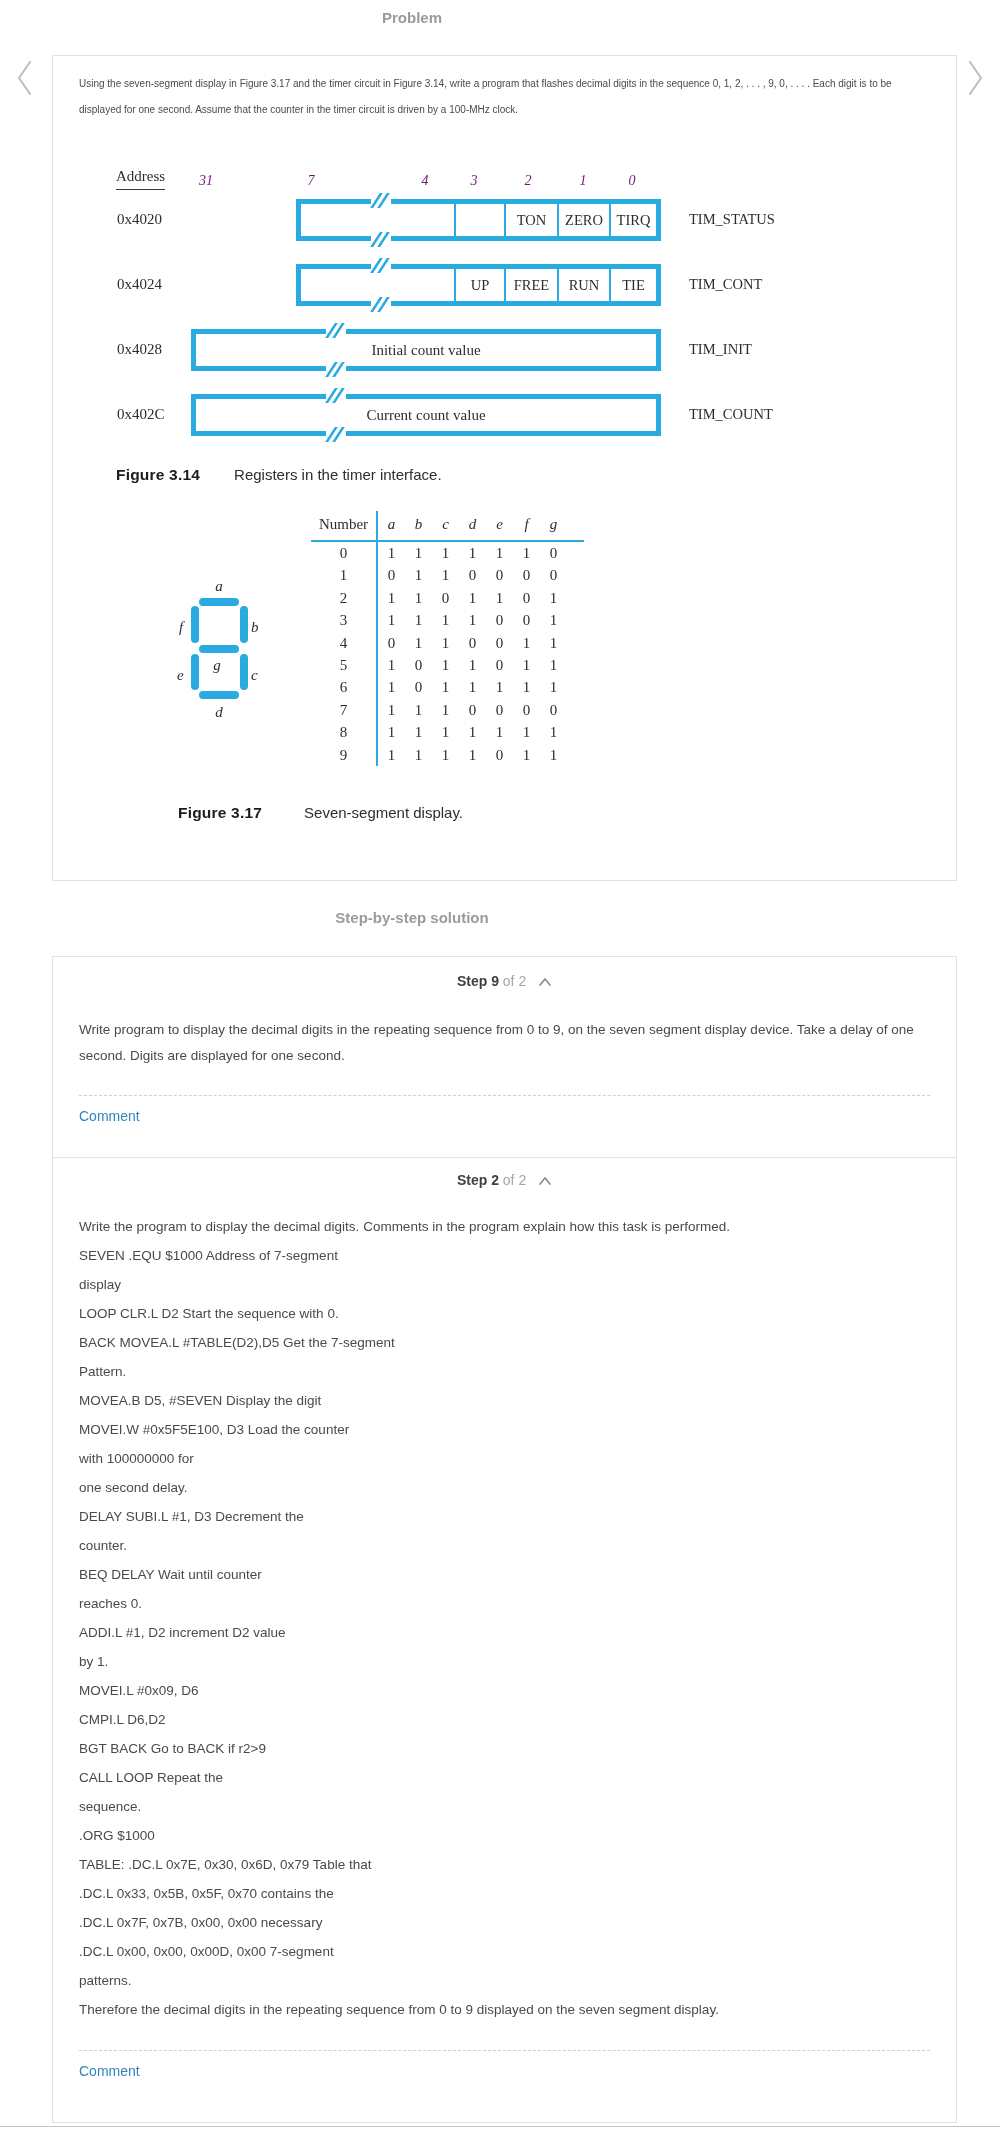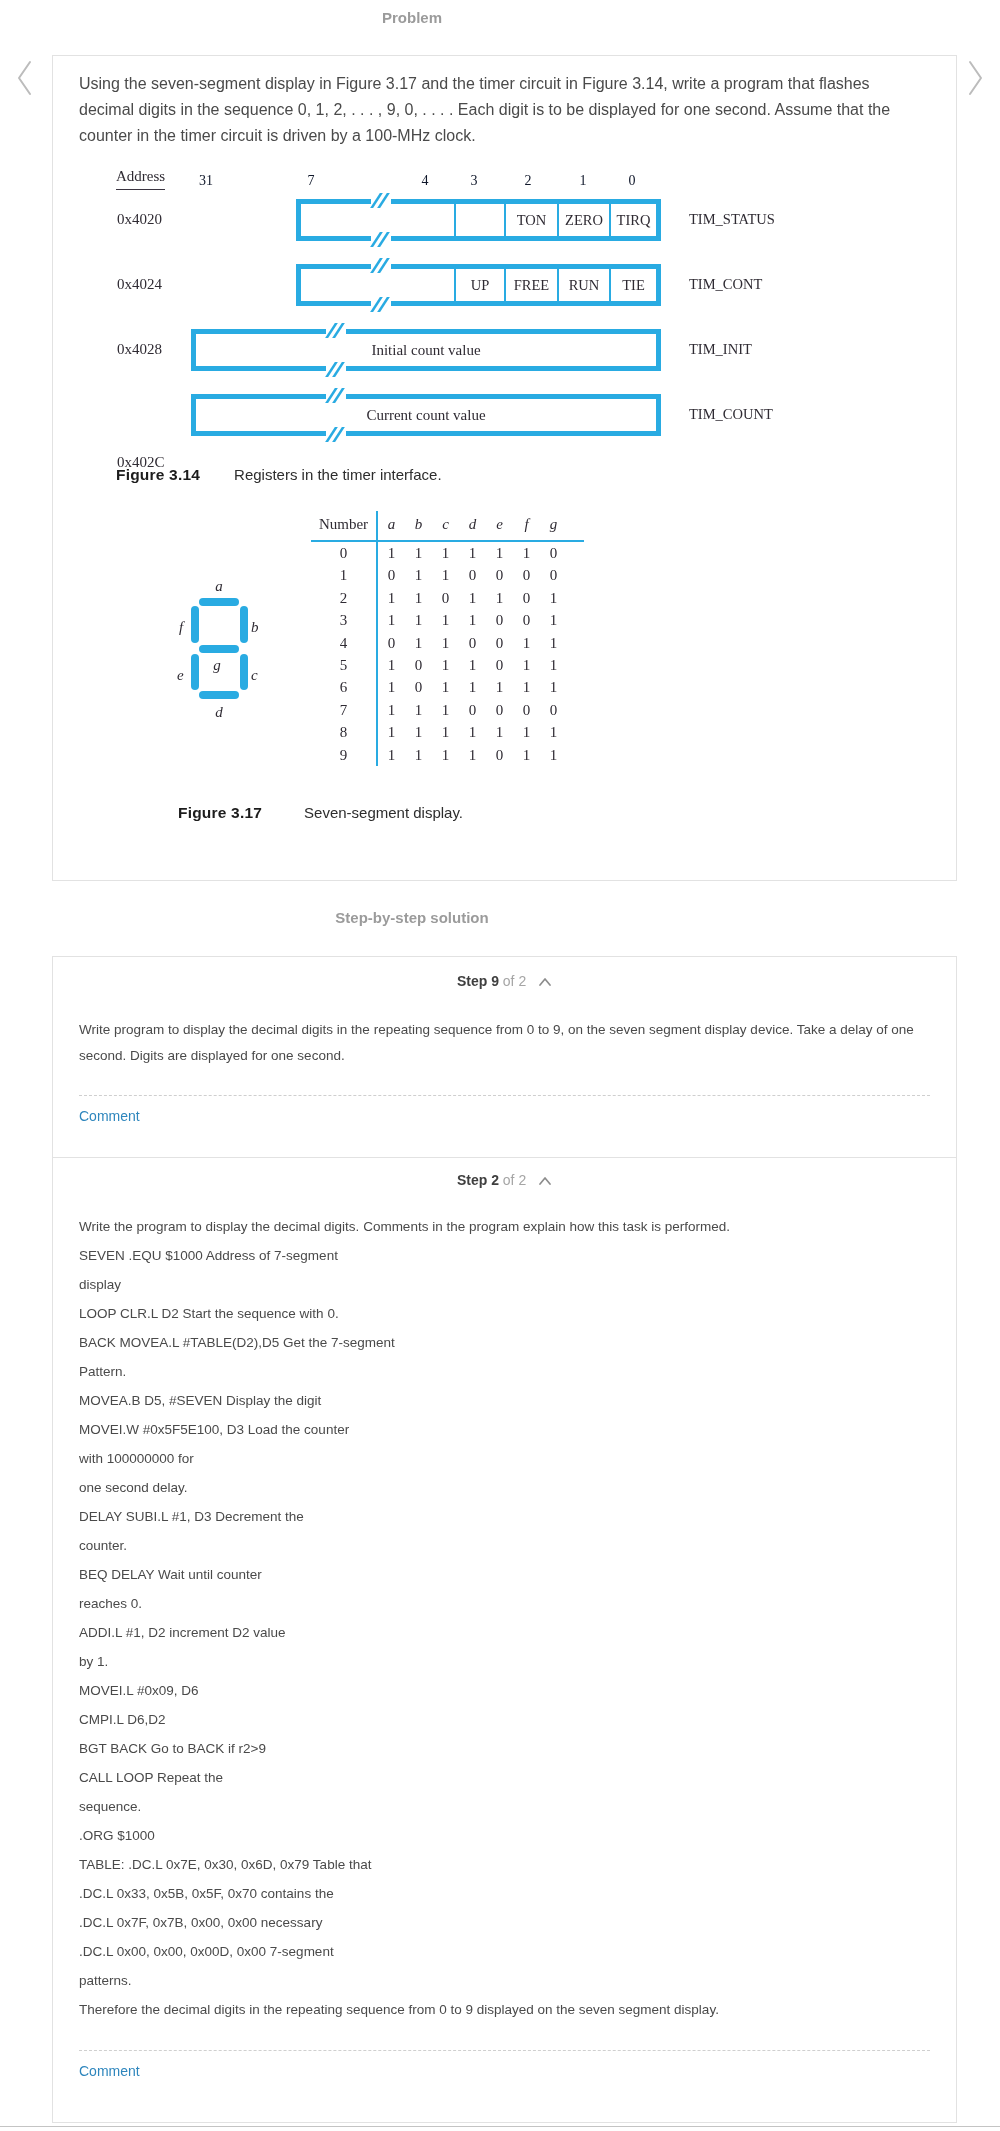--- a/index.html
+++ b/index.html
@@ -11,23 +11,23 @@
   #solution-header { top:909px; }
 
   .card { position:absolute; left:52px; width:905px; background:#fff; border:1px solid #e2e2e2; }
   #problem-card { top:55px; height:826px; }
   #steps-card { top:956px; height:1167px; overflow:hidden; }
 
   .nav-chevron { position:absolute; top:58px; cursor:pointer; }
   .nav-chevron.left { left:13px; }
   .nav-chevron.right { right:13px; }
 
-  .problem-text { position:absolute; left:26px; top:15px; width:848px; font-size:16px; line-height:26px; color:#4a4a4a; }
+  .problem-text { position:absolute; left:26px; top:15px; width:848px; font-size:10px; line-height:26px; color:#4a4a4a; }
   .addr-header { position:absolute; left:63px; top:112px; font-family:"Liberation Serif", serif; font-size:15px; color:#2f2b33; border-bottom:1.4px solid #3a3440; padding-bottom:4px; }
-  .bit-label { position:absolute; top:117px; transform:translateX(-50%); font-family:"Liberation Serif", serif; font-size:14px; color:#0f172a; }
+  .bit-label { position:absolute; top:117px; transform:translateX(-50%); font-family:"Liberation Serif", serif; font-size:14px; color:#701a75;font-style:italic; }
   .reg-addr { position:absolute; left:64px; font-family:"Liberation Serif", serif; font-size:15px; color:#2f2b33; }
   .reg-sidelabel { position:absolute; left:636px; font-family:"Liberation Serif", serif; font-size:14.5px; color:#2f2b33; }
   .reg-box { position:absolute; height:42px; border:5px solid #29abe2; background:#fff; display:flex; }
   .reg-box.flags { left:243px; width:365px; }
   .reg-box.full  { left:138px; width:470px; align-items:center; justify-content:center; font-family:"Liberation Serif", serif; font-size:15px; color:#2f2b33; }
   .reg-cell { display:flex; align-items:center; justify-content:center; font-family:"Liberation Serif", serif; font-size:14.5px; color:#2f2b33; }
   .reg-cell + .reg-cell { border-left:2px solid #29abe2; }
   .brk { position:absolute; width:20px; height:11px; background:#fff; z-index:2; }
   .brk i { position:absolute; top:-2px; width:3px; height:15px; background:#29abe2; transform:skewX(-33deg); }
   .brk i:first-child { left:4px; }
@@ -297,21 +297,21 @@
     </div>
     <span class="reg-addr" style="top: 285px;">0x4028</span>
     <span class="reg-sidelabel" style="top: 285px;">TIM_INIT</span>
     <div class="reg-box full" style="top: 273px;">Initial count value<span class="brk" style="left: 130px; top: -9px;">
         <i></i>
         <i></i>
       </span><span class="brk" style="left: 130px; bottom: -9px;">
         <i></i>
         <i></i>
       </span></div>
-    <span class="reg-addr" style="top: 350px; margin-top: 48px;">0x402C</span>
+    <span class="reg-addr" style="top: 350px;">0x402C</span>
     <span class="reg-sidelabel" style="top: 350px;">TIM_COUNT</span>
     <div class="reg-box full" style="top: 338px;">Current count value<span class="brk" style="left: 130px; top: -9px;">
         <i></i>
         <i></i>
       </span><span class="brk" style="left: 130px; bottom: -9px;">
         <i></i>
         <i></i>
       </span></div>
   </div>
 

